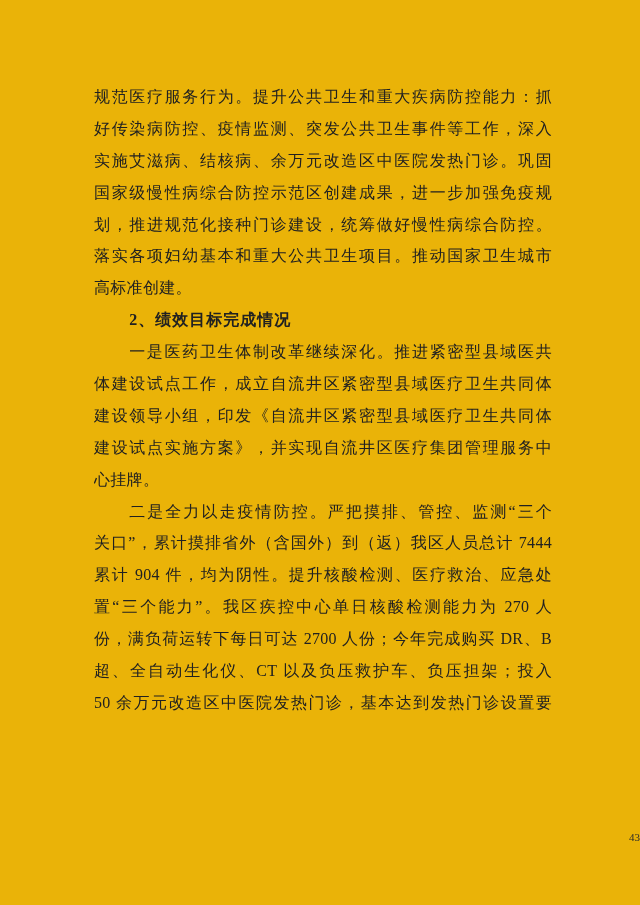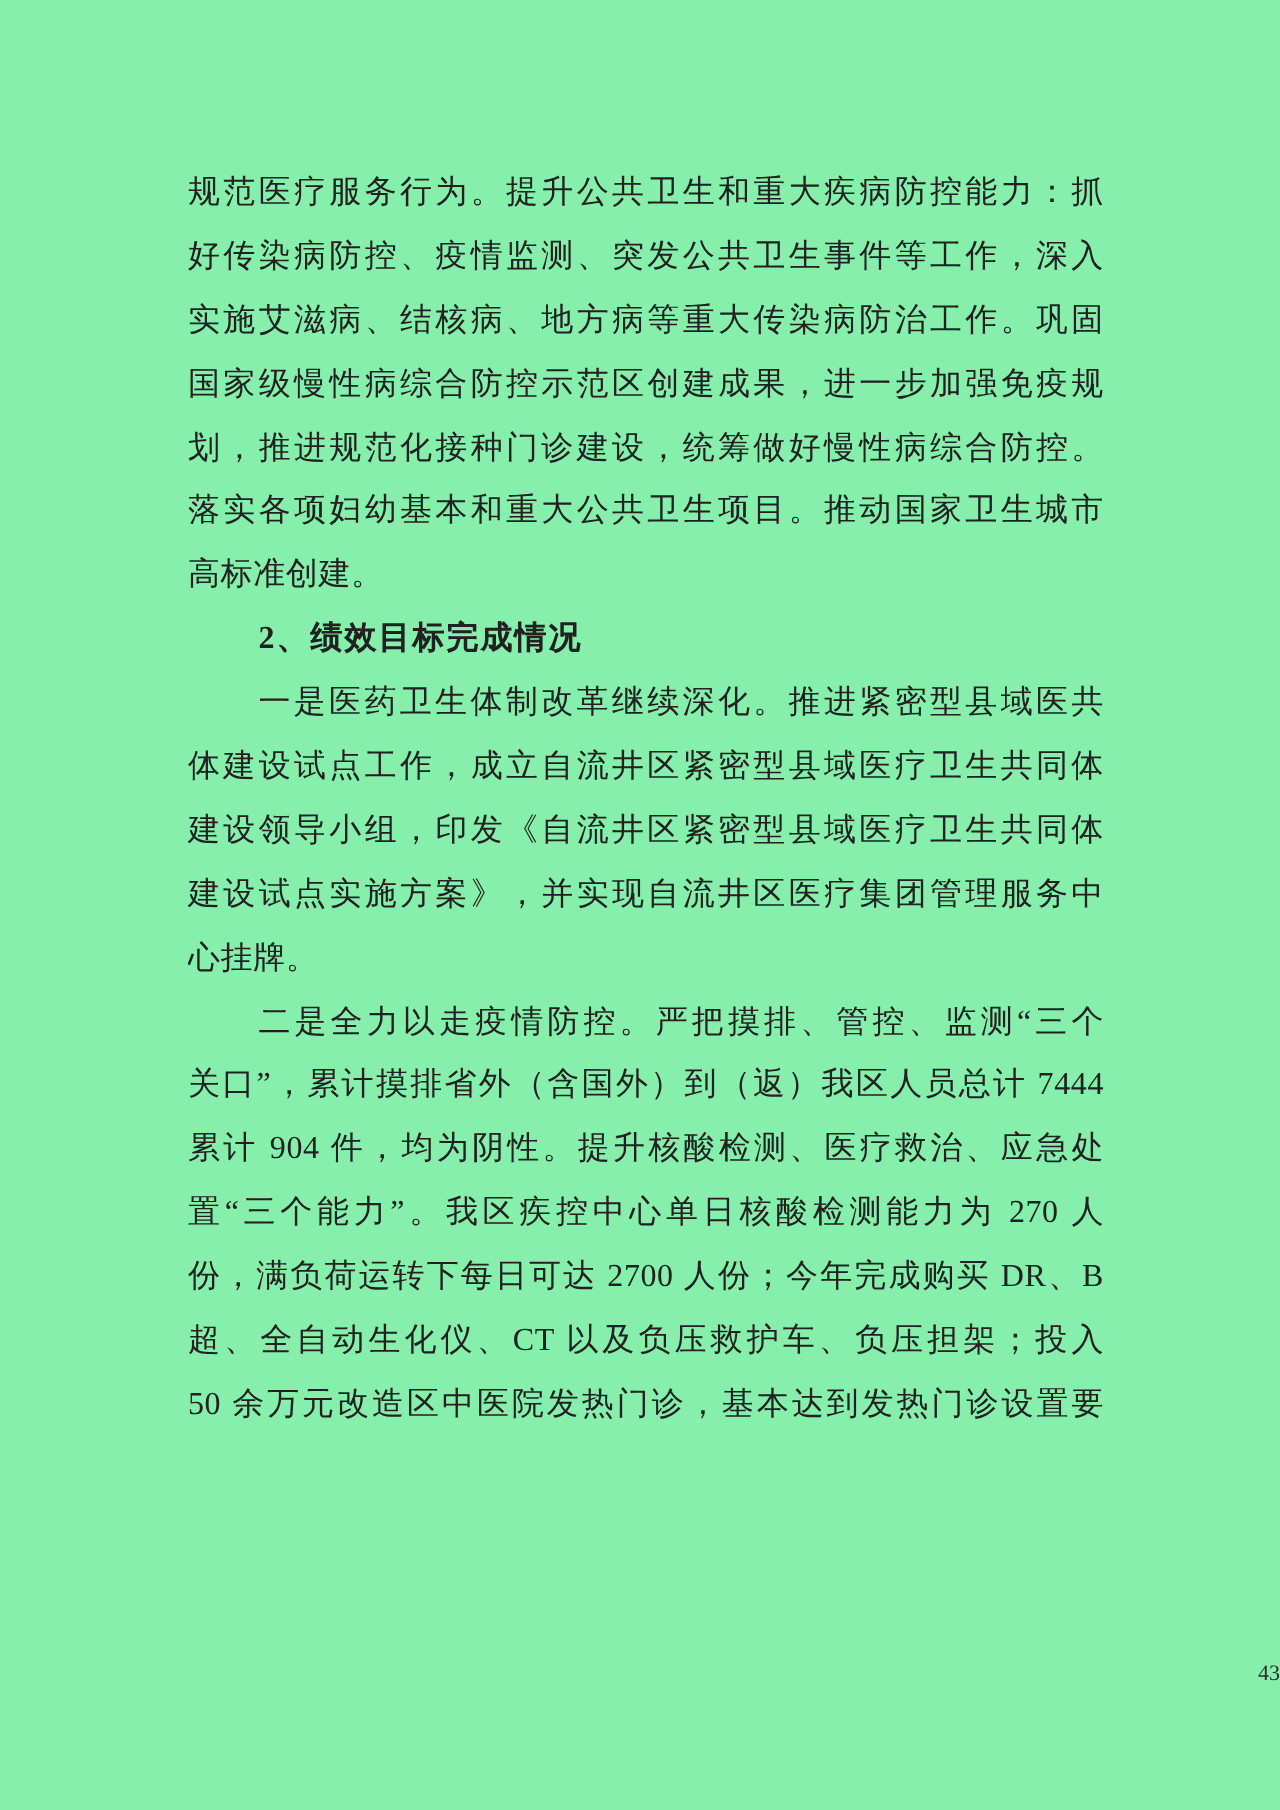--- a/index.html
+++ b/index.html
@@ -4,21 +4,21 @@
 <style>
   html, body {
     margin: 0;
     padding: 0;
     background: #ffffff;
   }
   .page {
     position: relative;
     width: 640px;
     height: 905px;
-    background: #86efac;
+    background: #eab308;
     font-family: "Liberation Serif", "DejaVu Serif", serif;
     color: #212121;
     overflow: hidden;
   }
   .content {
     position: absolute;
     left: 94px;
     top: 81px;
     width: 458px;
   }
@@ -57,21 +57,21 @@
     color: #2b2b2b;
   }
 </style>
 </head>
 <body>
 
 <div class="page">
   <div class="content">
     <div class="line">规范医疗服务行为。提升公共卫生和重大疾病防控能力：抓</div>
     <div class="line">好传染病防控、疫情监测、突发公共卫生事件等工作，深入</div>
-    <div class="line">实施艾滋病、结核病、地方病等重大传染病防治工作。巩固</div>
+    <div class="line">实施艾滋病、结核病、余万元改造区中医院发热门诊。巩固</div>
     <div class="line">国家级慢性病综合防控示范区创建成果，进一步加强免疫规</div>
     <div class="line">划，推进规范化接种门诊建设，统筹做好慢性病综合防控。</div>
     <div class="line">落实各项妇幼基本和重大公共卫生项目。推动国家卫生城市</div>
     <div class="line plain">高标准创建。</div>
     <div class="line heading indent">2、绩效目标完成情况</div>
     <div class="line indent">一是医药卫生体制改革继续深化。推进紧密型县域医共</div>
     <div class="line">体建设试点工作，成立自流井区紧密型县域医疗卫生共同体</div>
     <div class="line">建设领导小组，印发《自流井区紧密型县域医疗卫生共同体</div>
     <div class="line">建设试点实施方案》，并实现自流井区医疗集团管理服务中</div>
     <div class="line plain">心挂牌。</div>

